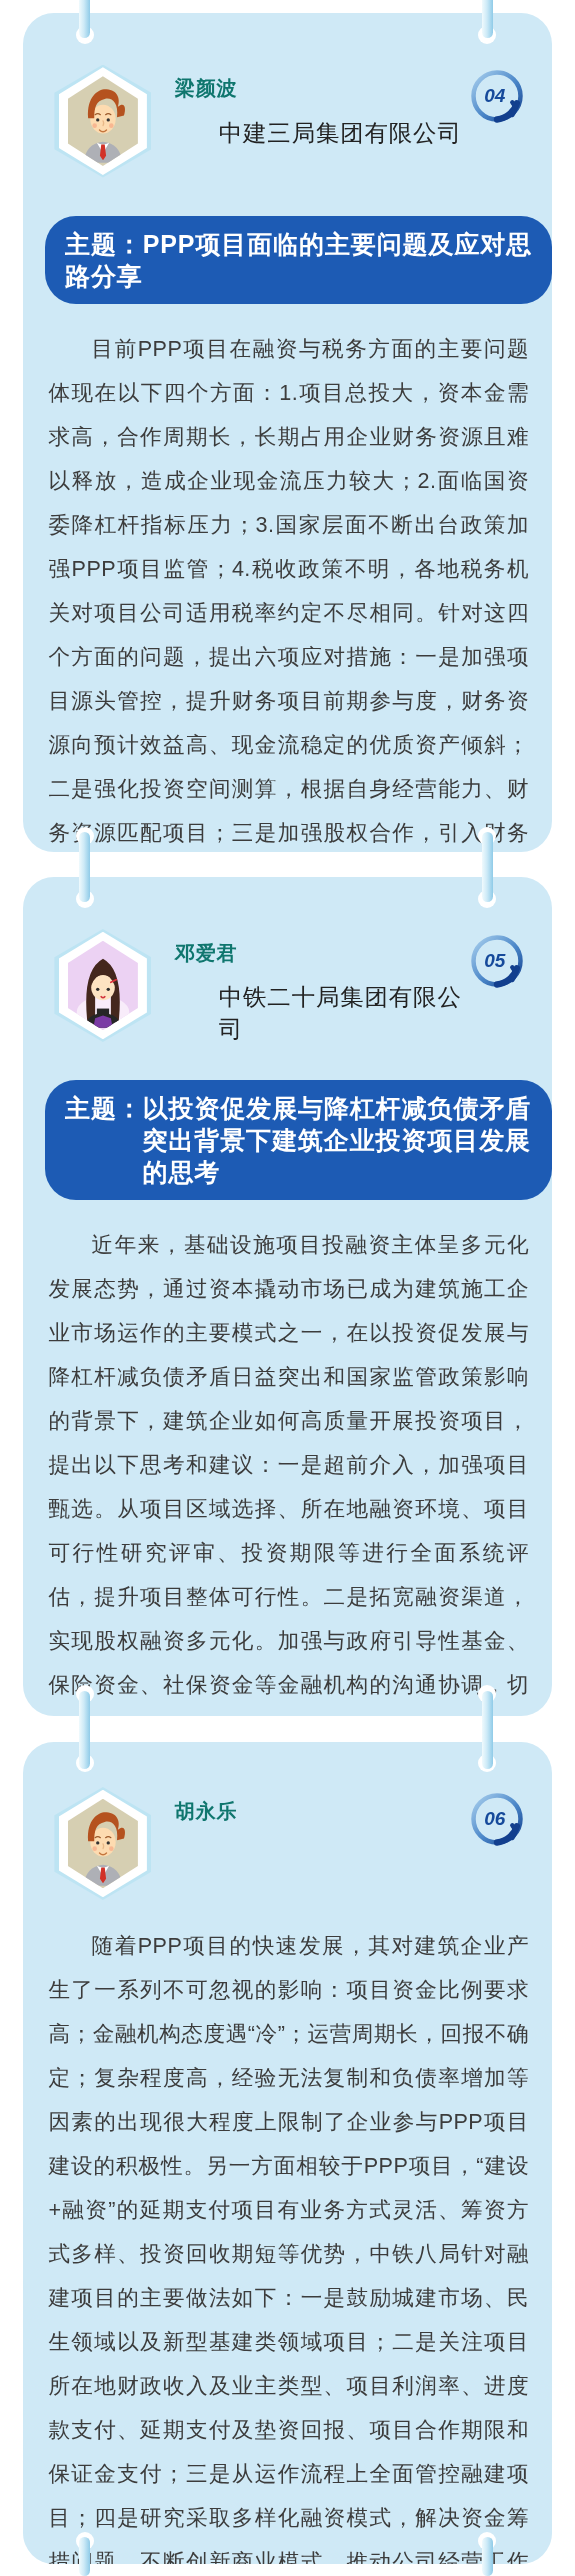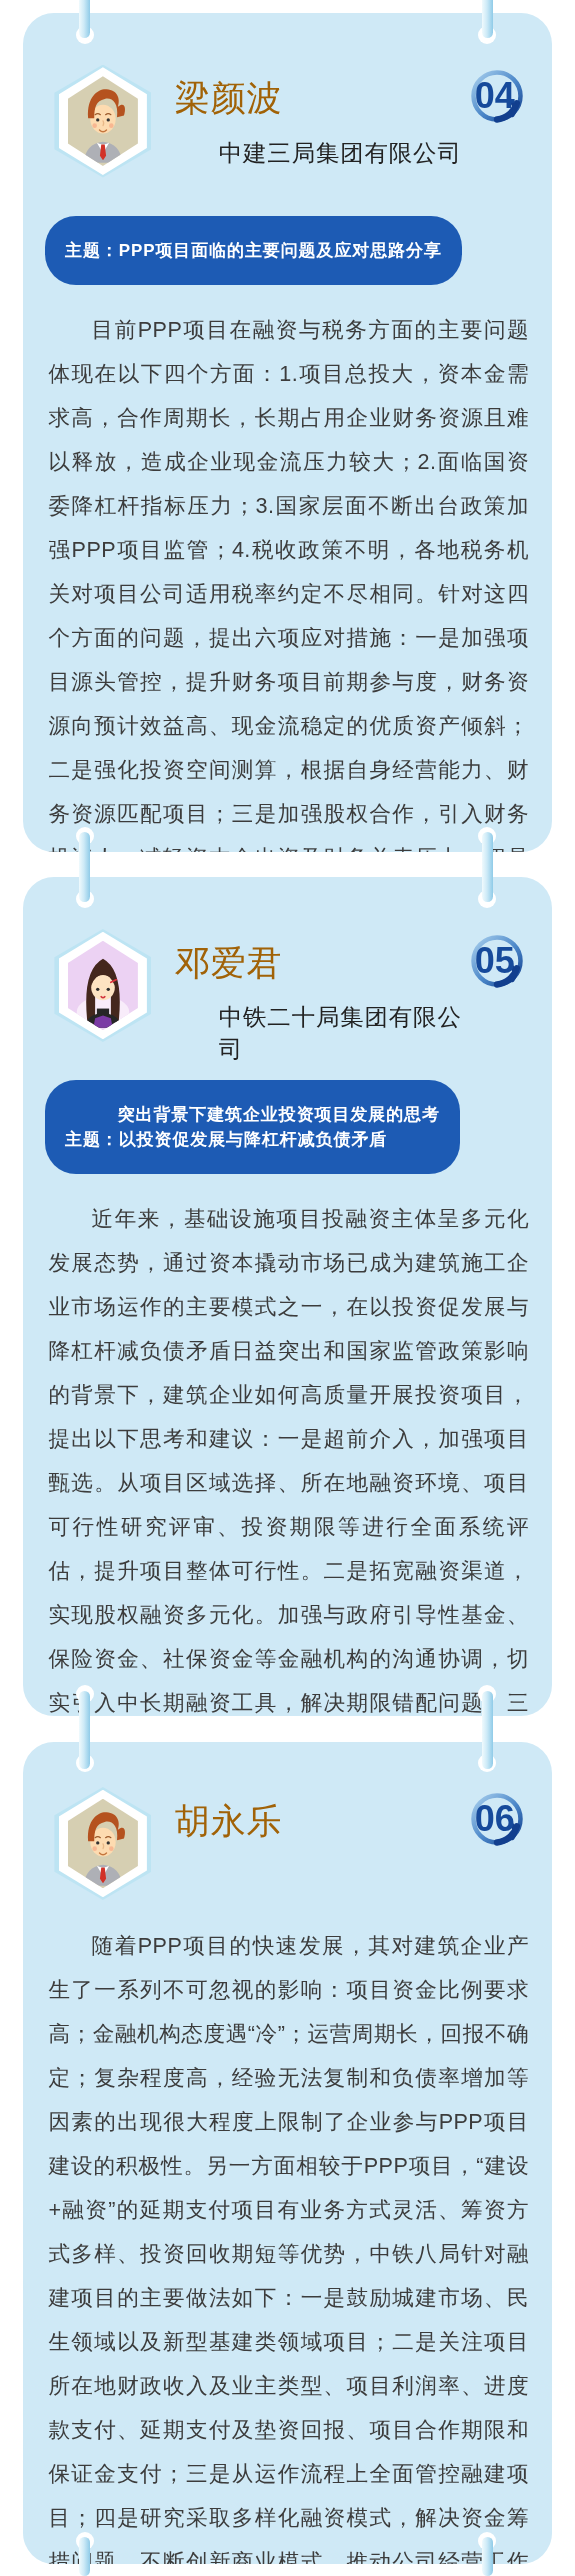--- a/index.html
+++ b/index.html
@@ -24,36 +24,36 @@
   .avatar { position:relative; width:97px; height:113px; flex:none; }
   .hex { clip-path:polygon(50% 0%,100% 25%,100% 75%,50% 100%,0% 75%,0% 25%); position:absolute; }
   .hex-glow  { inset:0; background:#bde4f3; }
   .hex-frame { inset:2.7px 4.5px; background:#ffffff; }
   .hex-inner { inset:11.7px 13.5px; overflow:hidden; }
   .hex-inner.male   { background:#d6cfb2; }
   .hex-inner.female { background:#ecd2f3; }
   .hex-inner svg { position:absolute; inset:0; width:100%; height:100%; }
 
   .id { margin-left:23.4px; padding-top:10.8px; }
-  .name    { font-size:35px; font-weight:normal; color:#a16207; letter-spacing:0.9px; }
+  .name    { font-size:20px; font-weight:bold; color:#0f766e; letter-spacing:0.9px; }
   .company { font-size:23.4px; color:#222222; margin-top:14.4px; letter-spacing:0.9px;margin-left:44px; }
 
   
   .badge { margin-left:auto; position:relative; width:56px; height:56px; flex:none; margin-top:3.6px; }
   .badge svg { position:absolute; inset:0; }
   .badge-num {
     position:absolute; inset:0; display:flex; align-items:center; justify-content:center;
-    font-size:36px; font-weight:bold; color:#164a9b; padding-right:5.4px;text-align:center;
+    font-size:19px; font-weight:bold; font-style:italic; color:#164a9b; padding-right:5.4px;text-align:center;
   }
 
   
   .topic {
     display:inline-block; margin:32px 0 0 21.6px; max-width:485px;
     background:#1d5bb4; color:#ffffff; border-radius:31px;
-    padding:22px 20px; font-weight:bold; font-size:17px; line-height:25px;
+    padding:12px 20px; font-weight:bold; font-size:25px; line-height:32px;
     letter-spacing:0.9px;
   }
   .topic-line { display:block; }
   .topic-line2 { margin-left:3.1em; }
   .topic-line2:empty { display:none; }
 
   
   .body-text {
     margin:23.4px 23.4px 0 25px; font-size:21.6px; line-height:44px; color:#3c3c3c;
     text-align:justify; text-indent:2em; letter-spacing:0.4px;
@@ -155,22 +155,22 @@
     <div class="badge">
       <svg viewBox="0 0 62 62">
         <circle cx="31" cy="31" r="26" fill="none" stroke="url(#ringGrad)" stroke-width="5"></circle>
         <path d="M53,39 A26,26 0 0 1 31,57" fill="none" stroke="#123f8e" stroke-width="7" stroke-linecap="round"></path>
         <path d="M48,38 q6,6 0,14" fill="none" stroke="#123f8e" stroke-width="5" stroke-linecap="round"></path>
       </svg>
       <span class="badge-num">05</span>
     </div>
   </div>
   <div class="topic">
+    <span class="topic-line">主题：以投资促发展与降杠杆减负债矛盾</span>
     <span class="topic-line topic-line2">突出背景下建筑企业投资项目发展的思考</span>
-    <span class="topic-line">主题：以投资促发展与降杠杆减负债矛盾</span>
   </div>
   <p class="body-text">近年来，基础设施项目投融资主体呈多元化发展态势，通过资本撬动市场已成为建筑施工企业市场运作的主要模式之一，在以投资促发展与降杠杆减负债矛盾日益突出和国家监管政策影响的背景下，建筑企业如何高质量开展投资项目，提出以下思考和建议：一是超前介入，加强项目甄选。从项目区域选择、所在地融资环境、项目可行性研究评审、投资期限等进行全面系统评估，提升项目整体可行性。二是拓宽融资渠道，实现股权融资多元化。加强与政府引导性基金、保险资金、社保资金等金融机构的沟通协调，切实引入中长期融资工具，解决期限错配问题。三是呼吁国家层面加快完善相关配套政策，让合适的资金与市场相匹配，为投资项目规范发展创造条件。四是充分用好、用足国家政策，推动基础设施类REITS，实现社会资本提前退出。</p>
 </section>
 
 <section class="card card3">
   <div class="head">
     <div class="avatar">
       <div class="hex hex-glow"></div>
       <div class="hex hex-frame"></div>
       <div class="hex hex-inner male">

